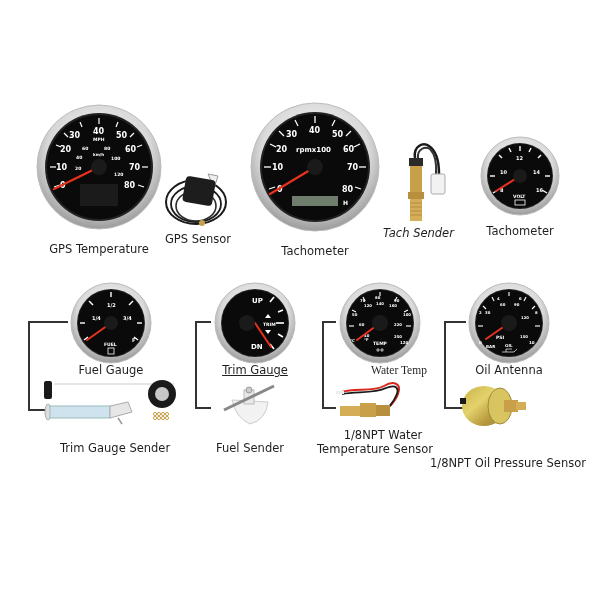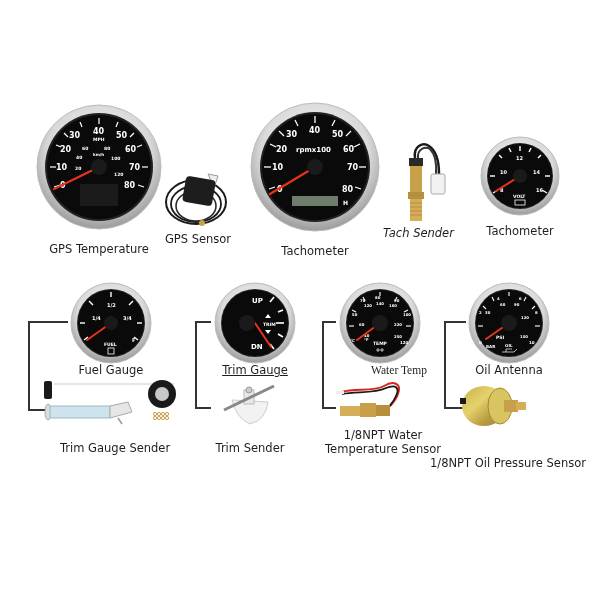--- a/index.html
+++ b/index.html
@@ -350,34 +350,34 @@
 <div class="label" style="left:60px;top:441px;width:110px;">Trim Gauge Sender</div>
 
 <div class="abs" style="left:218px;top:380px;width:64px;height:48px;">
   <svg width="64" height="48" viewBox="0 0 64 48">
     <path d="M14 20 Q18 38 32 44 Q48 40 50 22 Z" fill="#f2f2f2" stroke="#ccc"></path>
     <rect x="26" y="10" width="10" height="14" fill="#e8e8e8" stroke="#bbb"></rect>
     <line x1="6" y1="30" x2="56" y2="6" stroke="#888" stroke-width="3"></line>
     <circle cx="31" cy="10" r="3" fill="#ccc" stroke="#999"></circle>
   </svg>
 </div>
-<div class="label" style="left:210px;top:441px;width:80px;">Trim Sender</div>
+<div class="label" style="left:210px;top:441px;width:80px;">Fuel Sender</div>
 
 <div class="abs" style="left:334px;top:378px;width:80px;height:40px;">
   <svg width="80" height="40" viewBox="0 0 80 40">
     <path d="M8 14 C20 10 40 14 50 8 C60 2 68 6 64 16 C62 22 58 26 56 28" fill="none" stroke="#d6281e" stroke-width="2"></path>
     <path d="M8 16 C22 13 40 16 52 10 C62 6 66 10 62 18 C60 23 57 26 55 29" fill="none" stroke="#1a1a1a" stroke-width="1.8"></path>
     <rect x="2" y="13" width="8" height="3" fill="#eee"></rect>
     <rect x="6" y="28" width="20" height="10" fill="#d4ad56"></rect>
     <rect x="26" y="25" width="16" height="14" fill="#c9a04a"></rect>
     <rect x="42" y="27" width="14" height="11" fill="#b88f3c"></rect>
   </svg>
 </div>
 <div class="label" style="left:328px;top:428px;width:110px;">1/8NPT Water</div>
-<div class="label" style="left:310px;top:442px;width:130px;margin-left:8px;">Temperature Sensor</div>
+<div class="label" style="left:310px;top:442px;width:130px;">Temperature Sensor</div>
 
 <div class="abs" style="left:458px;top:382px;width:76px;height:48px;">
   <svg width="76" height="48" viewBox="0 0 76 48">
     <defs>
       <linearGradient id="zinc" x1="0" y1="0" x2="1" y2="1">
         <stop offset="0%" stop-color="#c8b24a"></stop>
           <stop offset="40%" stop-color="#e4d26c"></stop>
           <stop offset="70%" stop-color="#b99a3e"></stop>
           <stop offset="100%" stop-color="#8f8a44"></stop>
       </linearGradient>

